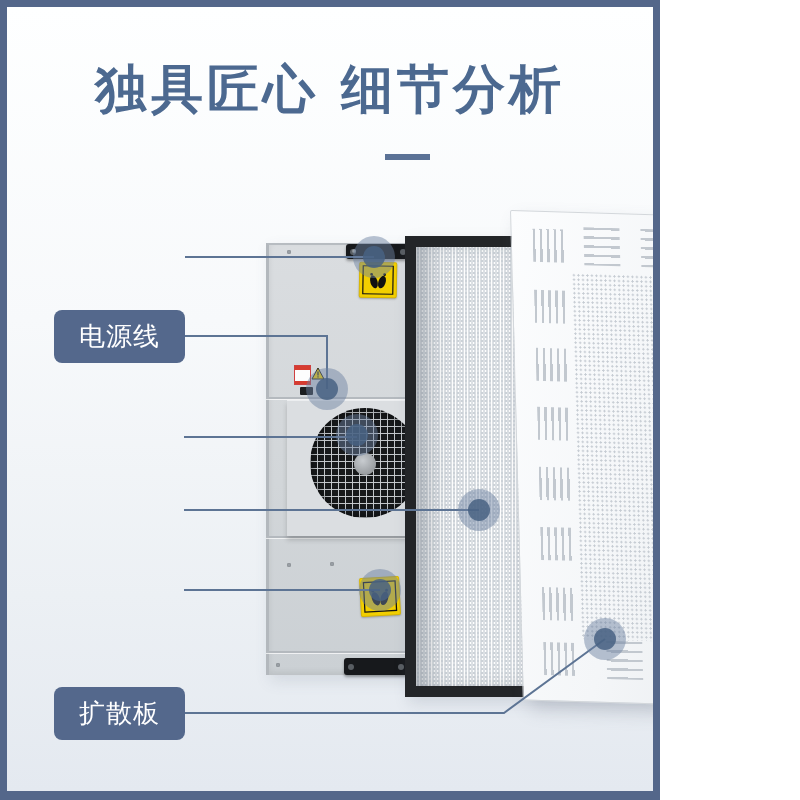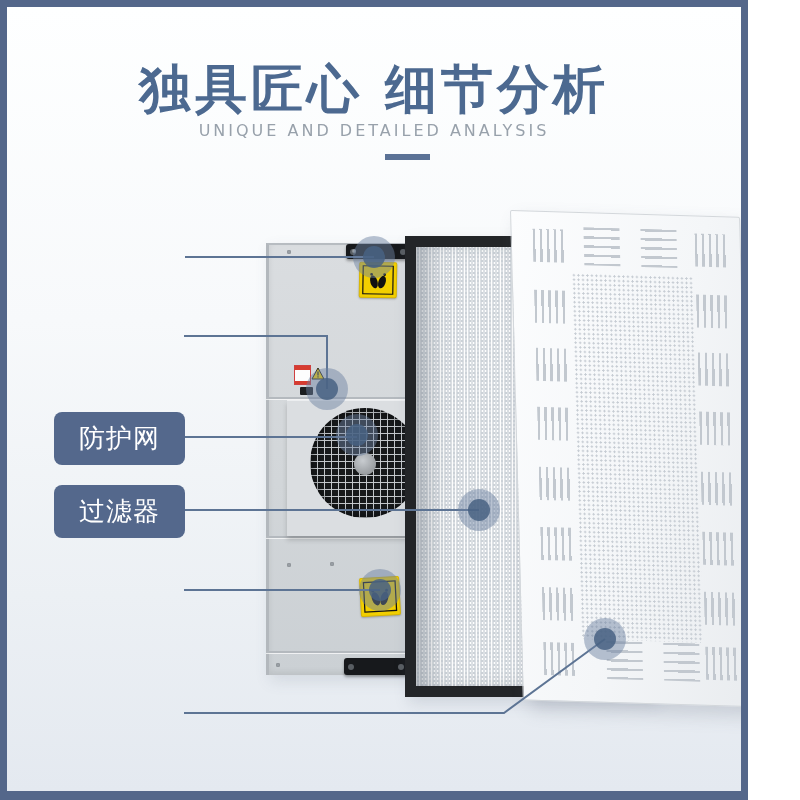--- a/index.html
+++ b/index.html
@@ -1,17 +1,17 @@
 <!DOCTYPE html>
 <html><head>
 <meta charset="utf-8">
 <style>
   html,body{margin:0;padding:0;background:#ffffff;}
   #canvas{
-    position:relative;width:748px;height:800px;box-sizing:border-box;
+    position:relative;width:660px;height:800px;box-sizing:border-box;
     border:7px solid #54678a;border-bottom-width:9px;
     background:linear-gradient(180deg,#feffff 0%,#f7f9fb 40%,#ecf0f4 75%,#e4e9f0 100%);
     overflow:hidden;
     font-family:"DejaVu Sans","Liberation Sans",sans-serif;
   }
   
   .title{
     position:absolute;left:0;top:48px;width:100%;text-align:center;
     font-family:"DejaVu Serif","Liberation Serif",serif;
     font-size:52px;font-weight:bold;color:#4c6990;letter-spacing:4px;
@@ -108,21 +108,20 @@
     background:rgba(109,130,160,.48);}
   .dot:after{content:"";position:absolute;left:50%;top:50%;width:22px;height:22px;margin:-11px 0 0 -11px;
     border-radius:50%;background:rgba(72,97,131,.85);}
 </style>
 </head>
 <body>
 
 <div id="canvas">
 
   <div class="title">独具匠心 细节分析</div>
-  <div class="subtitle">UNIQUE AND DETAILED ANALYSIS</div>
   <div class="divider"></div>
 
   <div class="fan-unit"></div>
   <div class="seam" style="top:390px"></div>
   <div class="seam" style="top:529px"></div>
   <div class="seam" style="top:644px"></div>
   <div class="fan-plate"></div>
   <div class="grille"></div>
   <div class="hub"></div>
   <div class="handle handle-top">
@@ -205,16 +204,16 @@
     <path d="M177,706 H497 L598,632" stroke="#5d7494" stroke-width="2" fill="none"></path>
   </svg>
 
   <div class="dot" style="left:367px;top:250px"></div>
   <div class="dot" style="left:320px;top:382px"></div>
   <div class="dot" style="left:350px;top:428px"></div>
   <div class="dot" style="left:472px;top:503px"></div>
   <div class="dot" style="left:373px;top:583px"></div>
   <div class="dot" style="left:598px;top:632px"></div>
 
-  <div class="callout" style="top:405px">防护网</div>
-  <div class="callout" style="top:478px">过滤器</div>
+  <div class="callout" style="top:303px">电源线</div>
+  <div class="callout" style="top:680px">扩散板</div>
 
 </div>
 
 </body></html>

